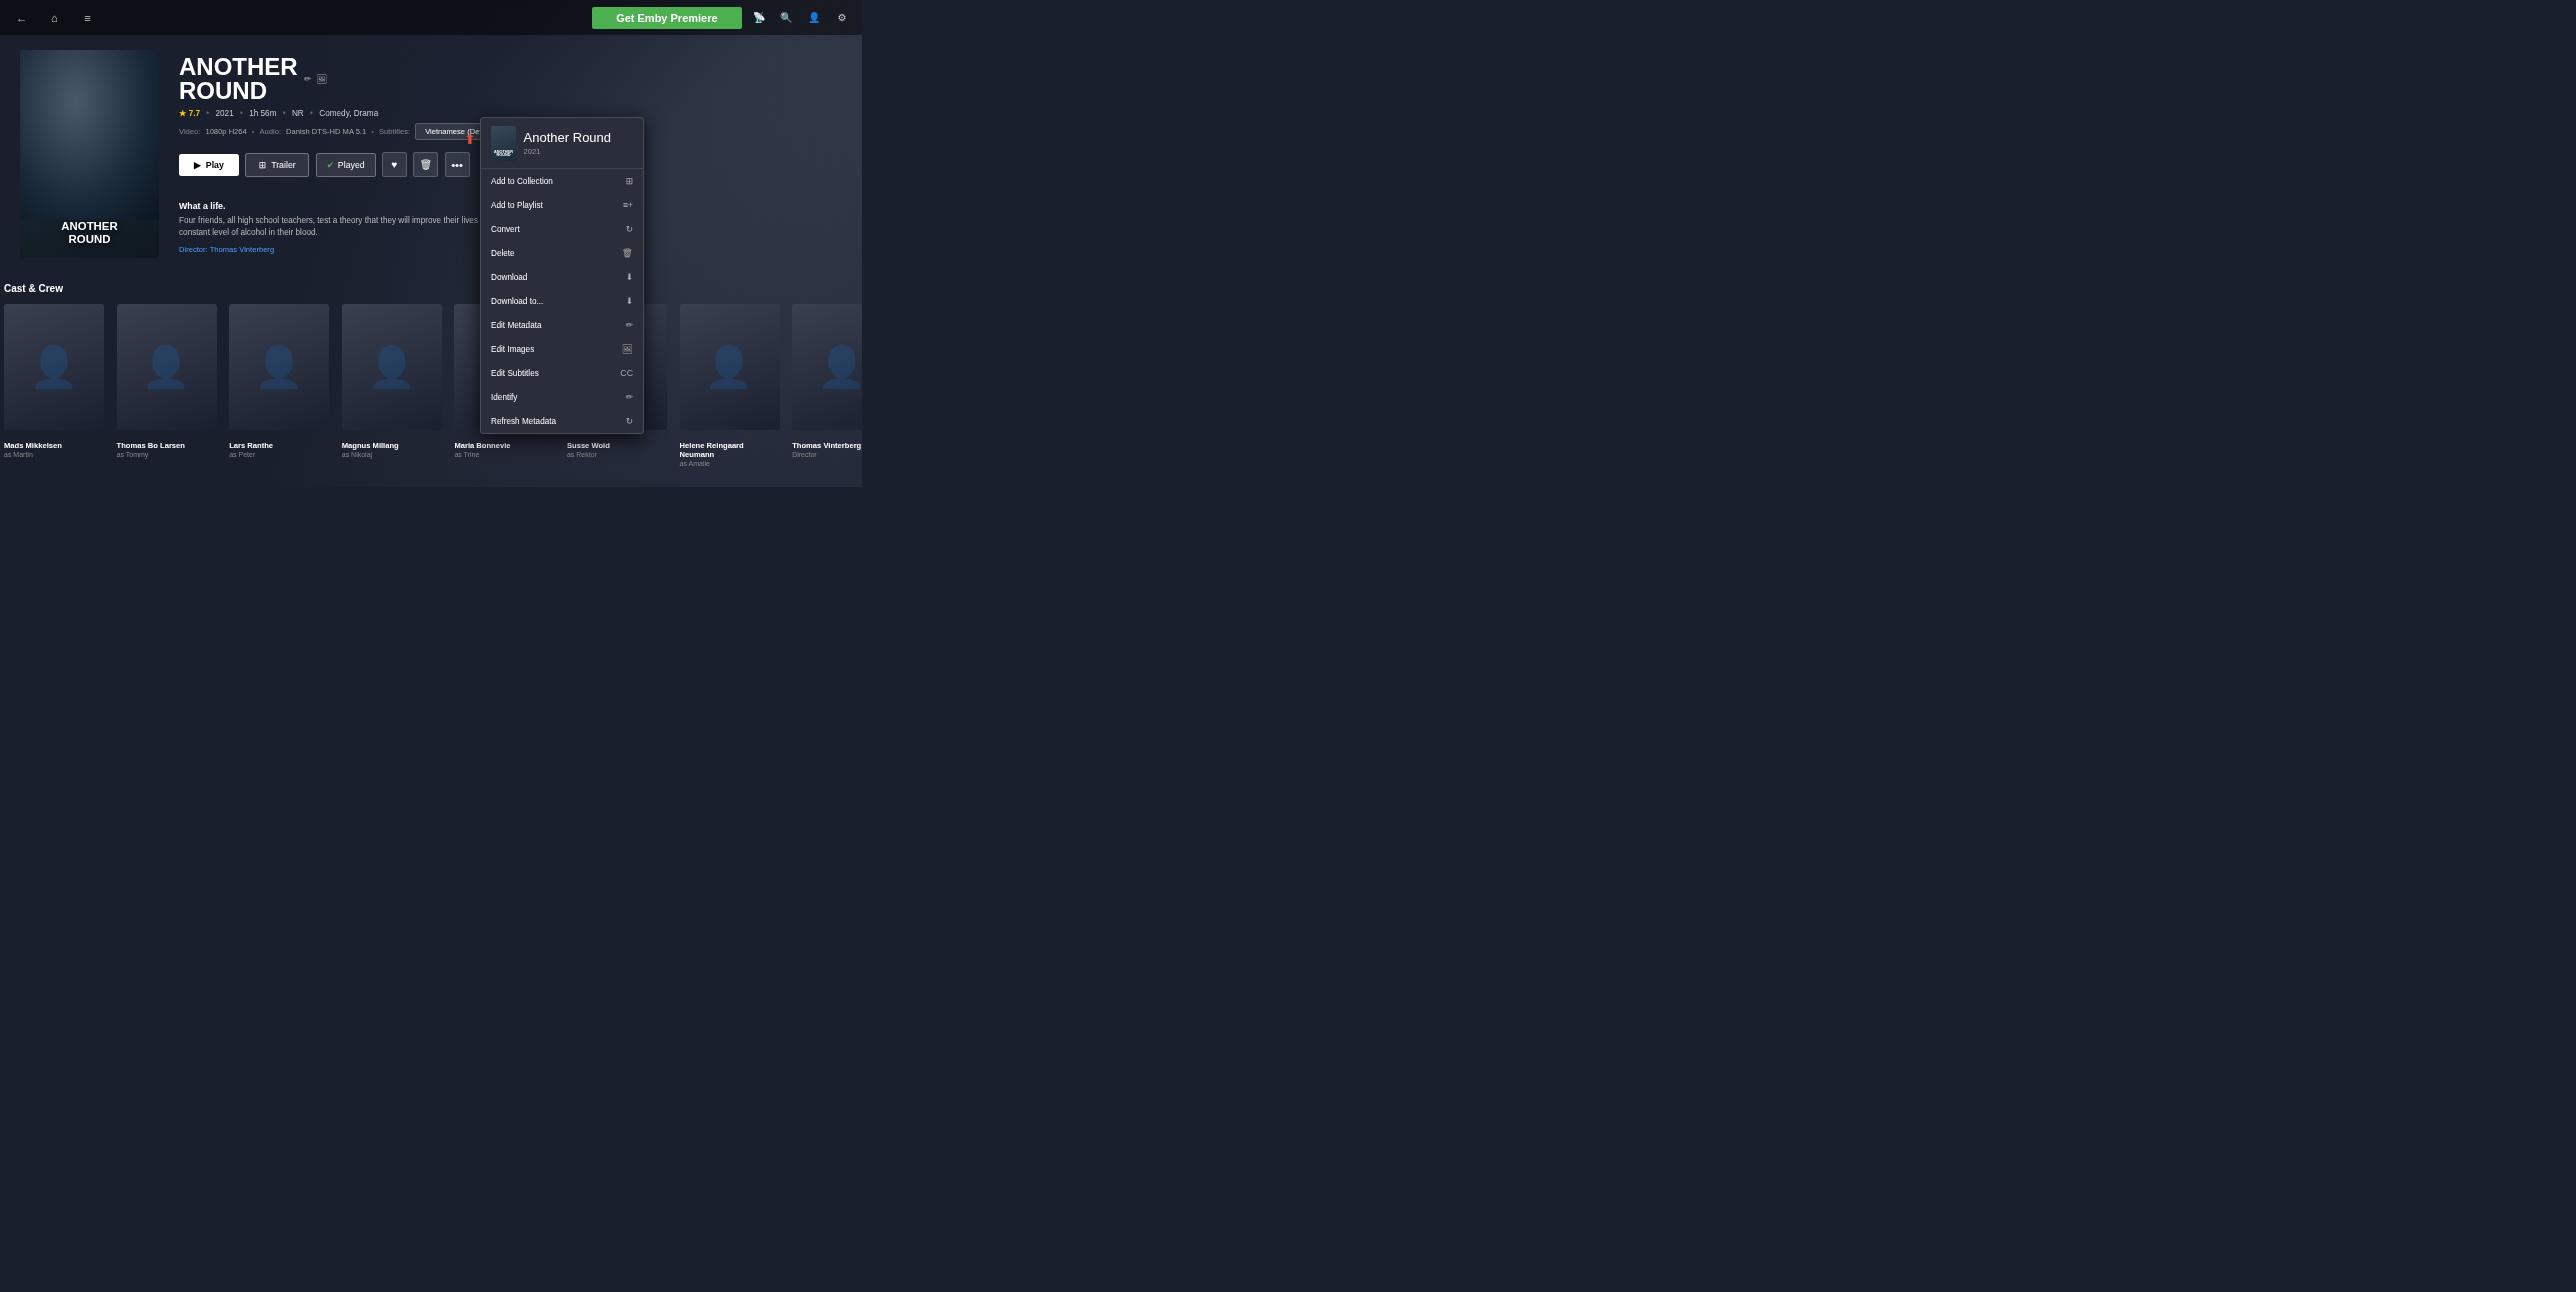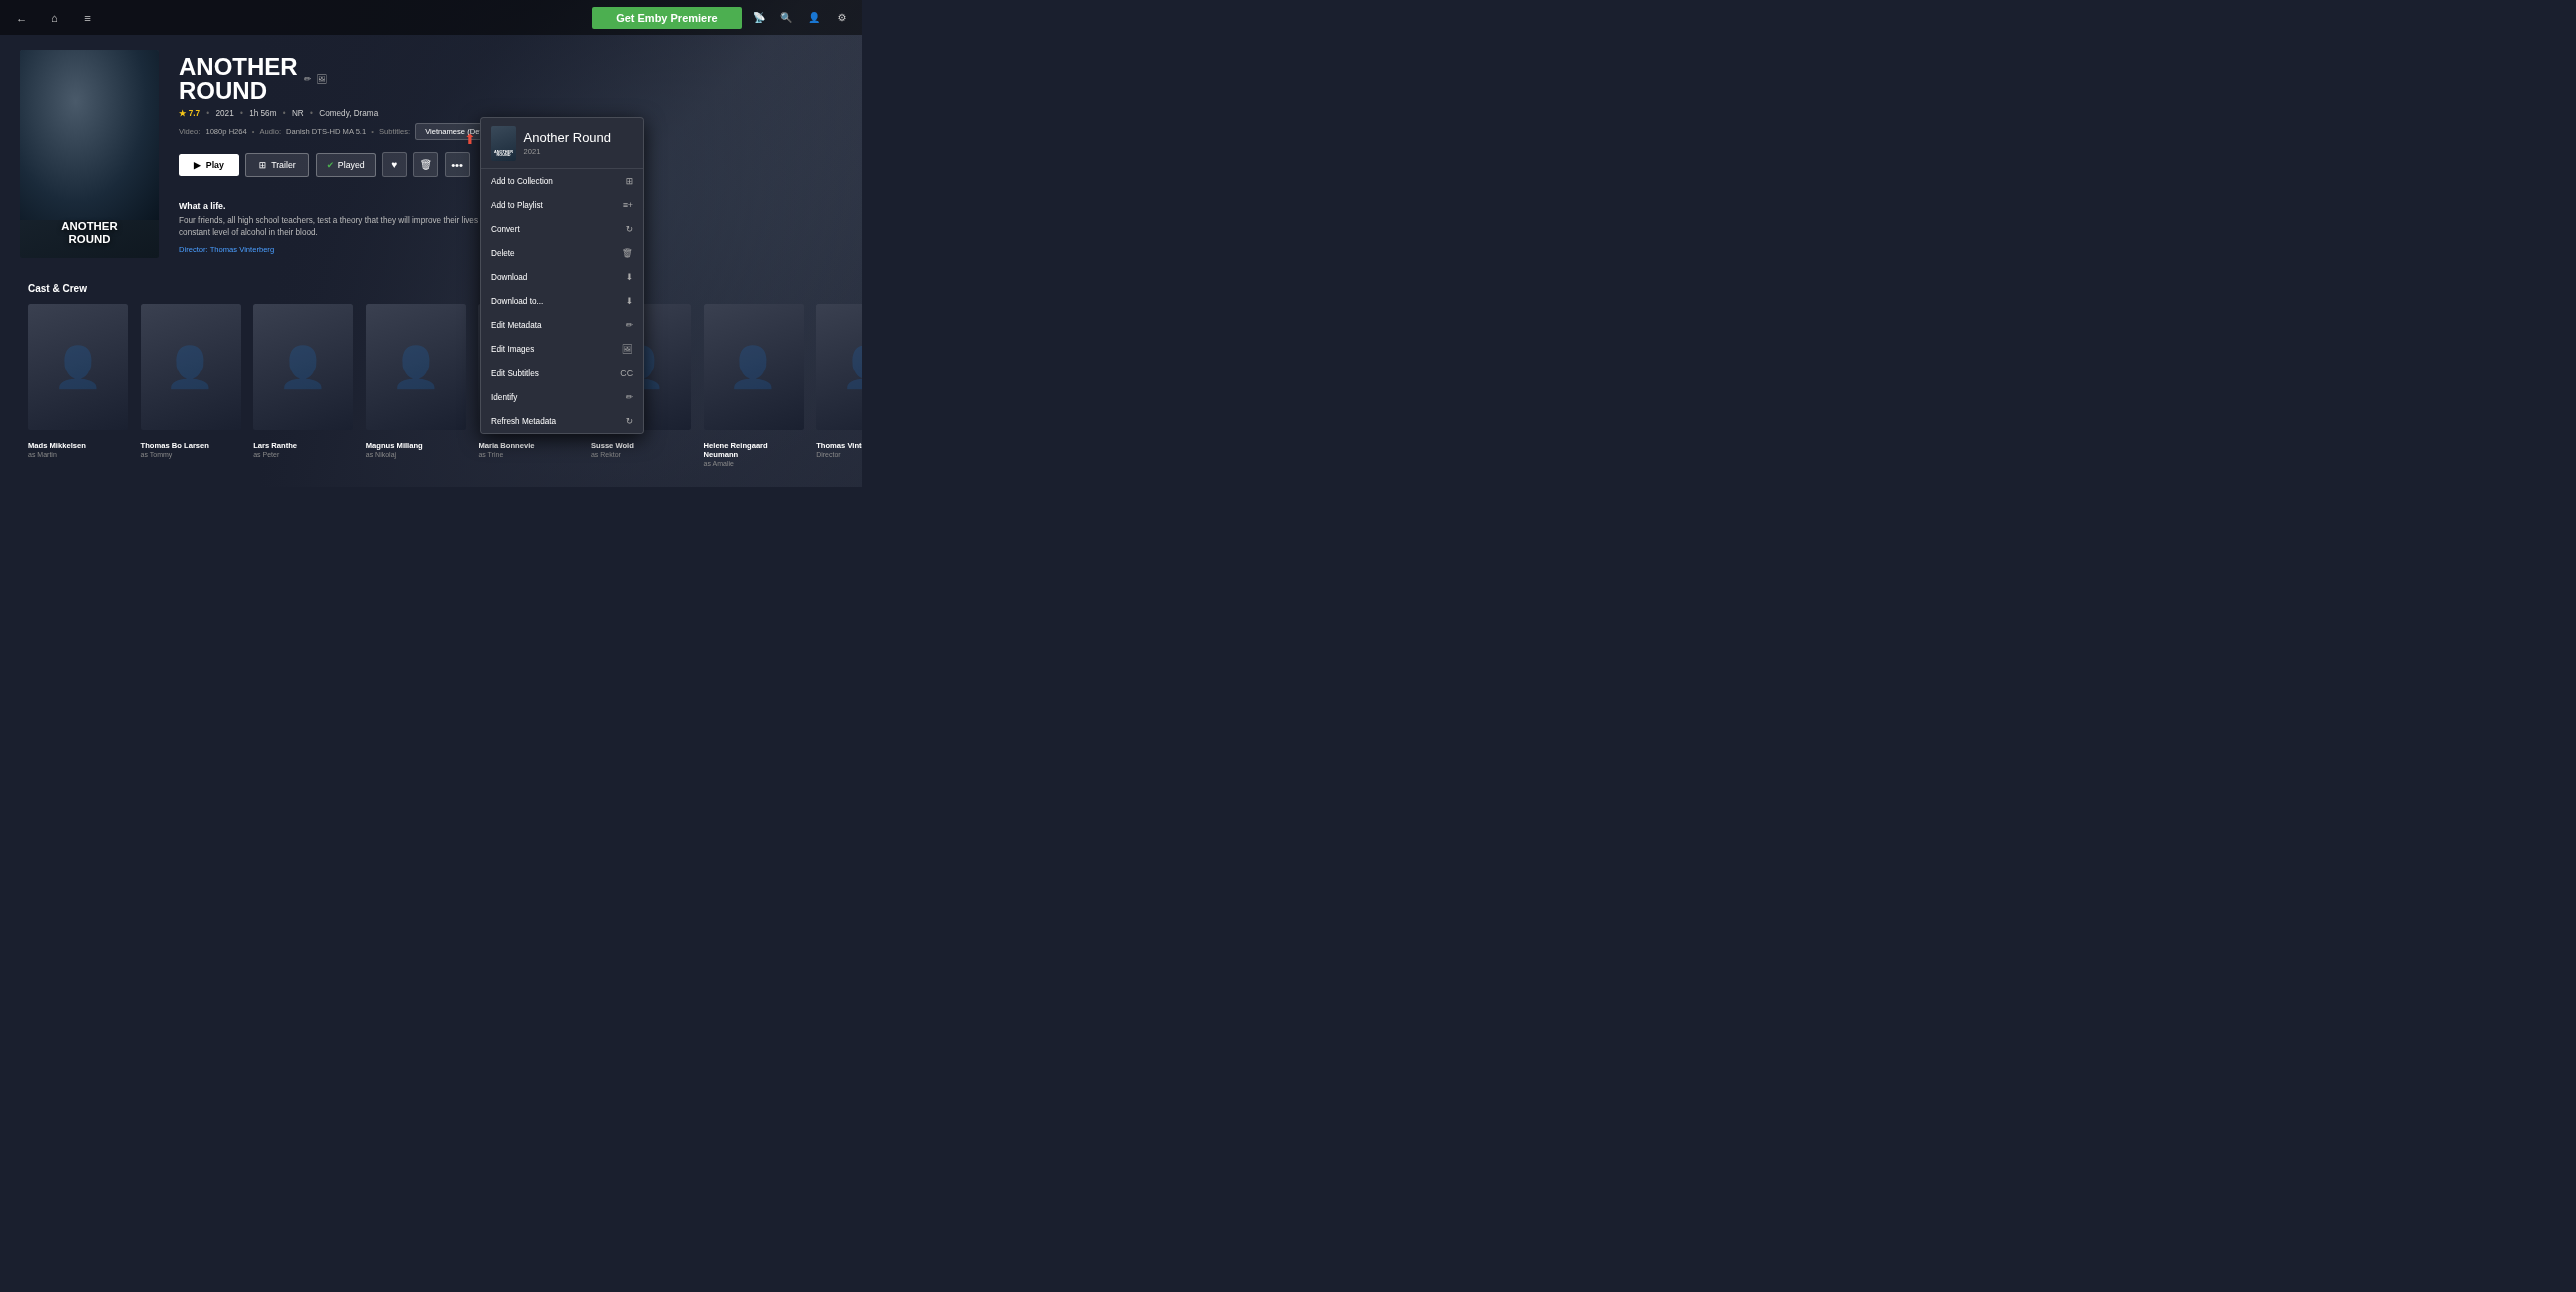--- a/index.html
+++ b/index.html
@@ -286,21 +286,21 @@
       z-index: 101;
       width: 15px; height: 15px;
       color: #e74c3c;
       font-size: 14px;
     }
 
     
     .cast-section {
       position: relative;
       z-index: 5;
-      padding: 10px 28px 20px;
+      padding: 10px 4px 20px;
     }
     .section-title {
       font-size: 10px;
       font-weight: 700;
       margin-bottom: 10px;
     }
     .cast-grid {
       display: flex;
       gap: 12.6px;
     }

